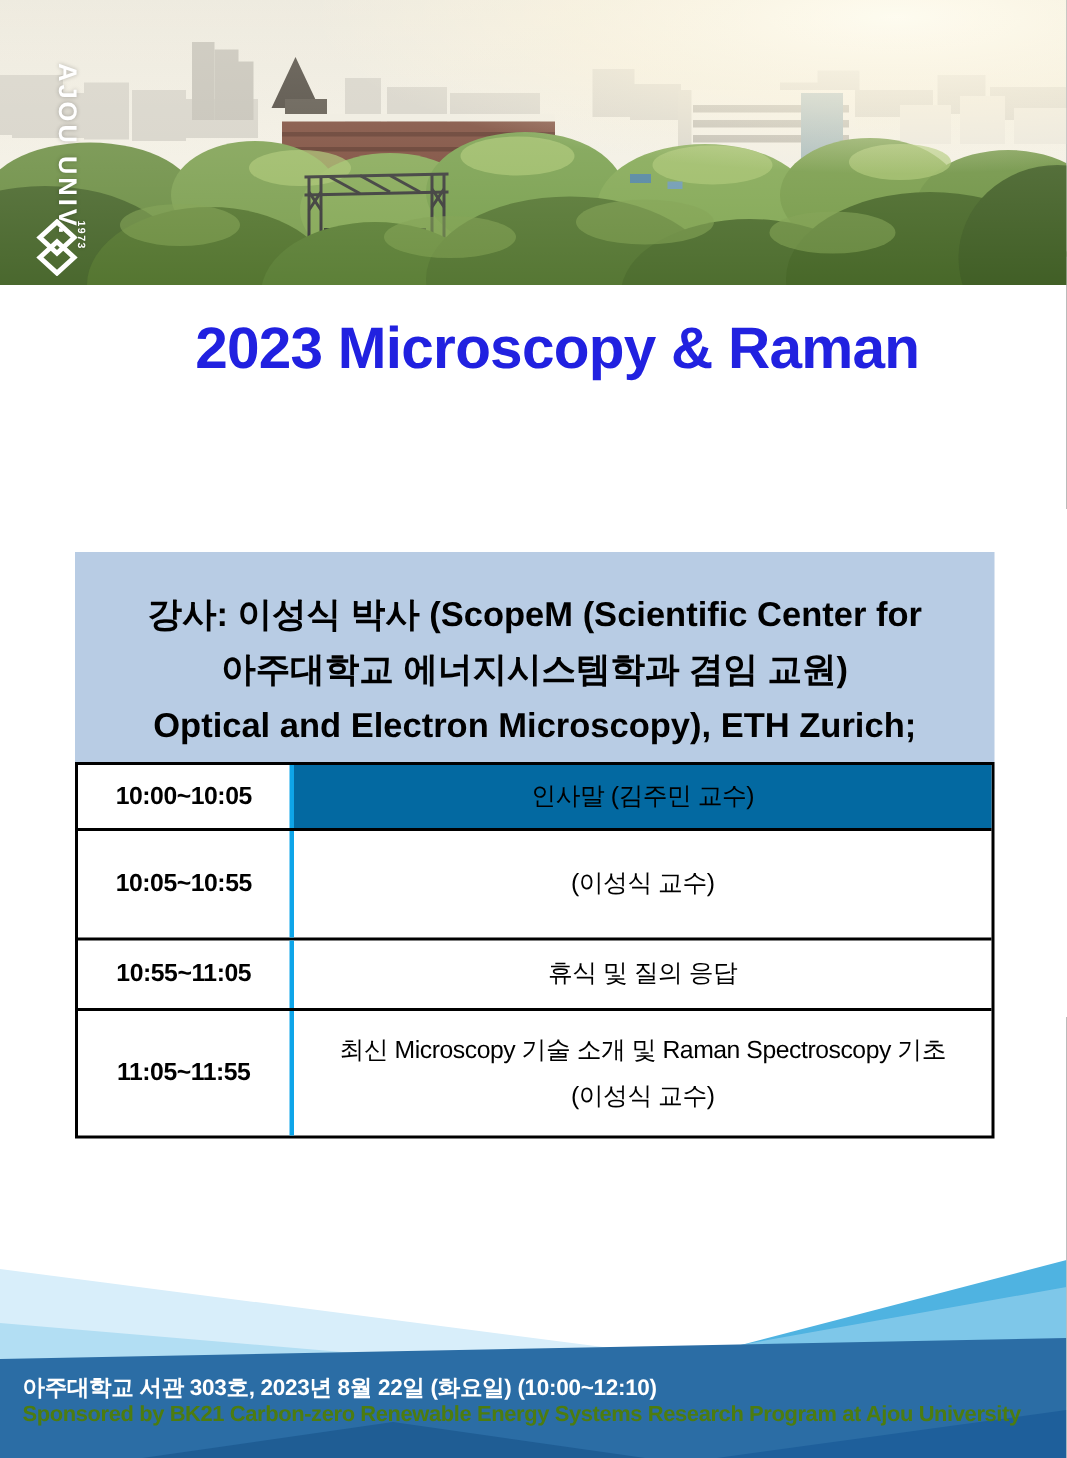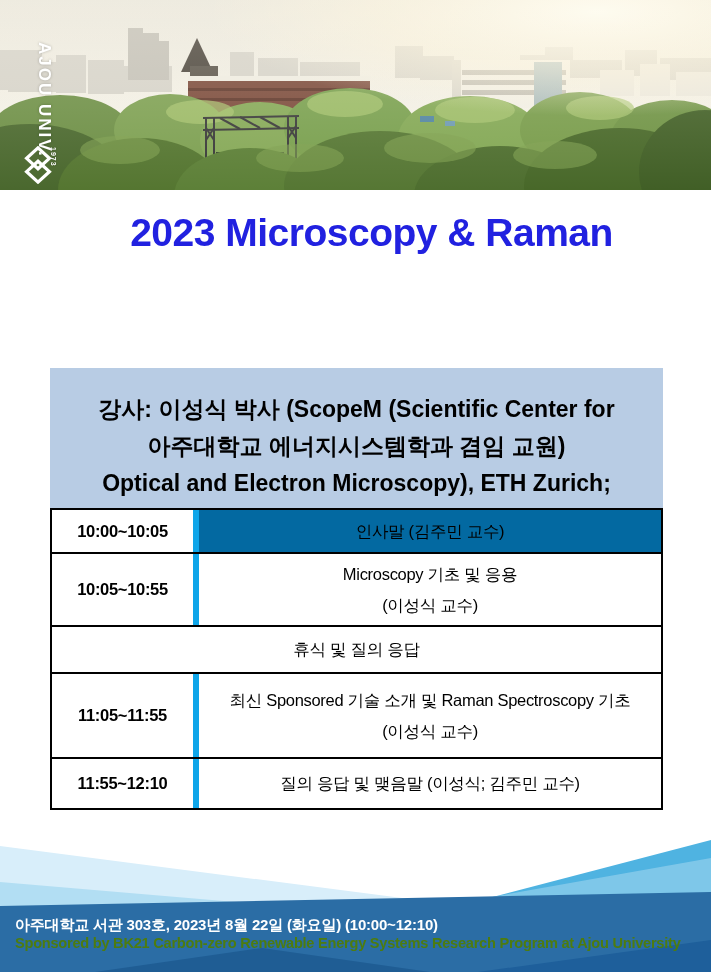--- a/index.html
+++ b/index.html
@@ -34,21 +34,21 @@
     text-align:center;color:#000;font-weight:bold;font-size:23px;line-height:37px;
   }
   
   .sched{
     position:absolute;left:50px;top:508px;width:613px;
     border:2px solid #000;box-sizing:border-box;background:#fff;
   }
   .srow{display:flex;border-top:2px solid #000;}
   .srow:first-child{border-top:none;}
   .scell-time{
-    width:141px;flex:0 0 141px;border-right:6px solid #0ea5e9;
+    width:141px;flex:0 0 141px;border-right:3px solid #0ea5e9;
     display:flex;align-items:center;justify-content:center;
     font-weight:bold;font-size:16.5px;color:#000;letter-spacing:-.3px;
   }
   .scell-session{
     flex:1;display:flex;flex-direction:column;align-items:center;justify-content:center;
     font-size:16.5px;color:#000;text-align:center;letter-spacing:-.3px;
   }
   .scell-session .ln{line-height:1;padding:0 4px;white-space:nowrap;}
   .srow.h42{height:42px;} .srow.h71{height:71px;} .srow.h45{height:45px;}
   .srow.h83{height:83px;} .srow.h49{height:49px;}
@@ -219,40 +219,34 @@
   <div class="sched">
     <div class="srow h42 hl">
       <div class="scell-time">10:00~10:05</div>
       <div class="scell-session">
         <div class="ln">인사말 (김주민 교수)</div>
       </div>
     </div>
     <div class="srow h71">
       <div class="scell-time">10:05~10:55</div>
       <div class="scell-session gap2">
-        <div class="ln">Microscopy 기초 및 응용</div>
         <div class="ln">(이성식 교수)</div>
       </div>
     </div>
     <div class="srow h45">
+      <div class="scell-time">10:55~11:05</div>
       <div class="scell-session">
         <div class="ln">휴식 및 질의 응답</div>
       </div>
     </div>
     <div class="srow h83">
       <div class="scell-time">11:05~11:55</div>
       <div class="scell-session gap2">
-        <div class="ln">최신 Sponsored 기술 소개 및 Raman Spectroscopy 기초</div>
+        <div class="ln">최신 Microscopy 기술 소개 및 Raman Spectroscopy 기초</div>
         <div class="ln">(이성식 교수)</div>
-      </div>
-    </div>
-    <div class="srow h49">
-      <div class="scell-time">11:55~12:10</div>
-      <div class="scell-session">
-        <div class="ln">질의 응답 및 맺음말 (이성식; 김주민 교수)</div>
       </div>
     </div>
   </div>
 
   <div class="footer">
     <svg width="711" height="152" viewBox="0 0 711 152" preserveAspectRatio="none">
       <rect x="0" y="0" width="711" height="152" fill="#ffffff"></rect>
       <polygon points="0,26 711,118 711,152 0,152" fill="#d8eefa"></polygon>
       <polygon points="0,62 330,90 711,152 0,152" fill="#b2def3"></polygon>
       <polygon points="711,20 711,152 205,152" fill="#4fb3e1"></polygon>

